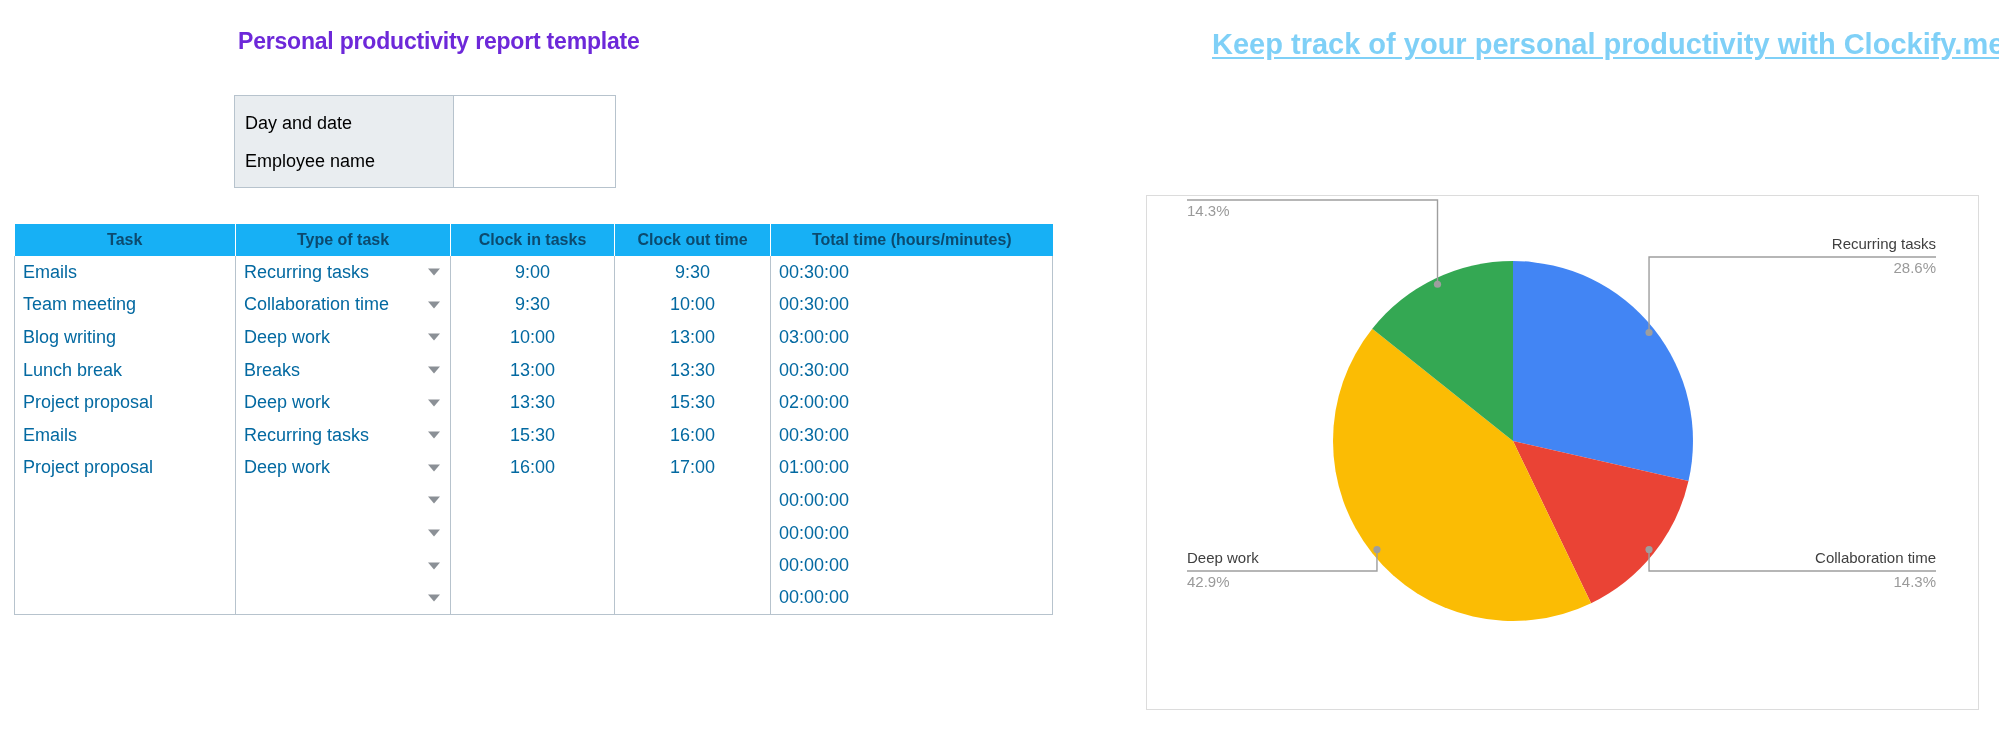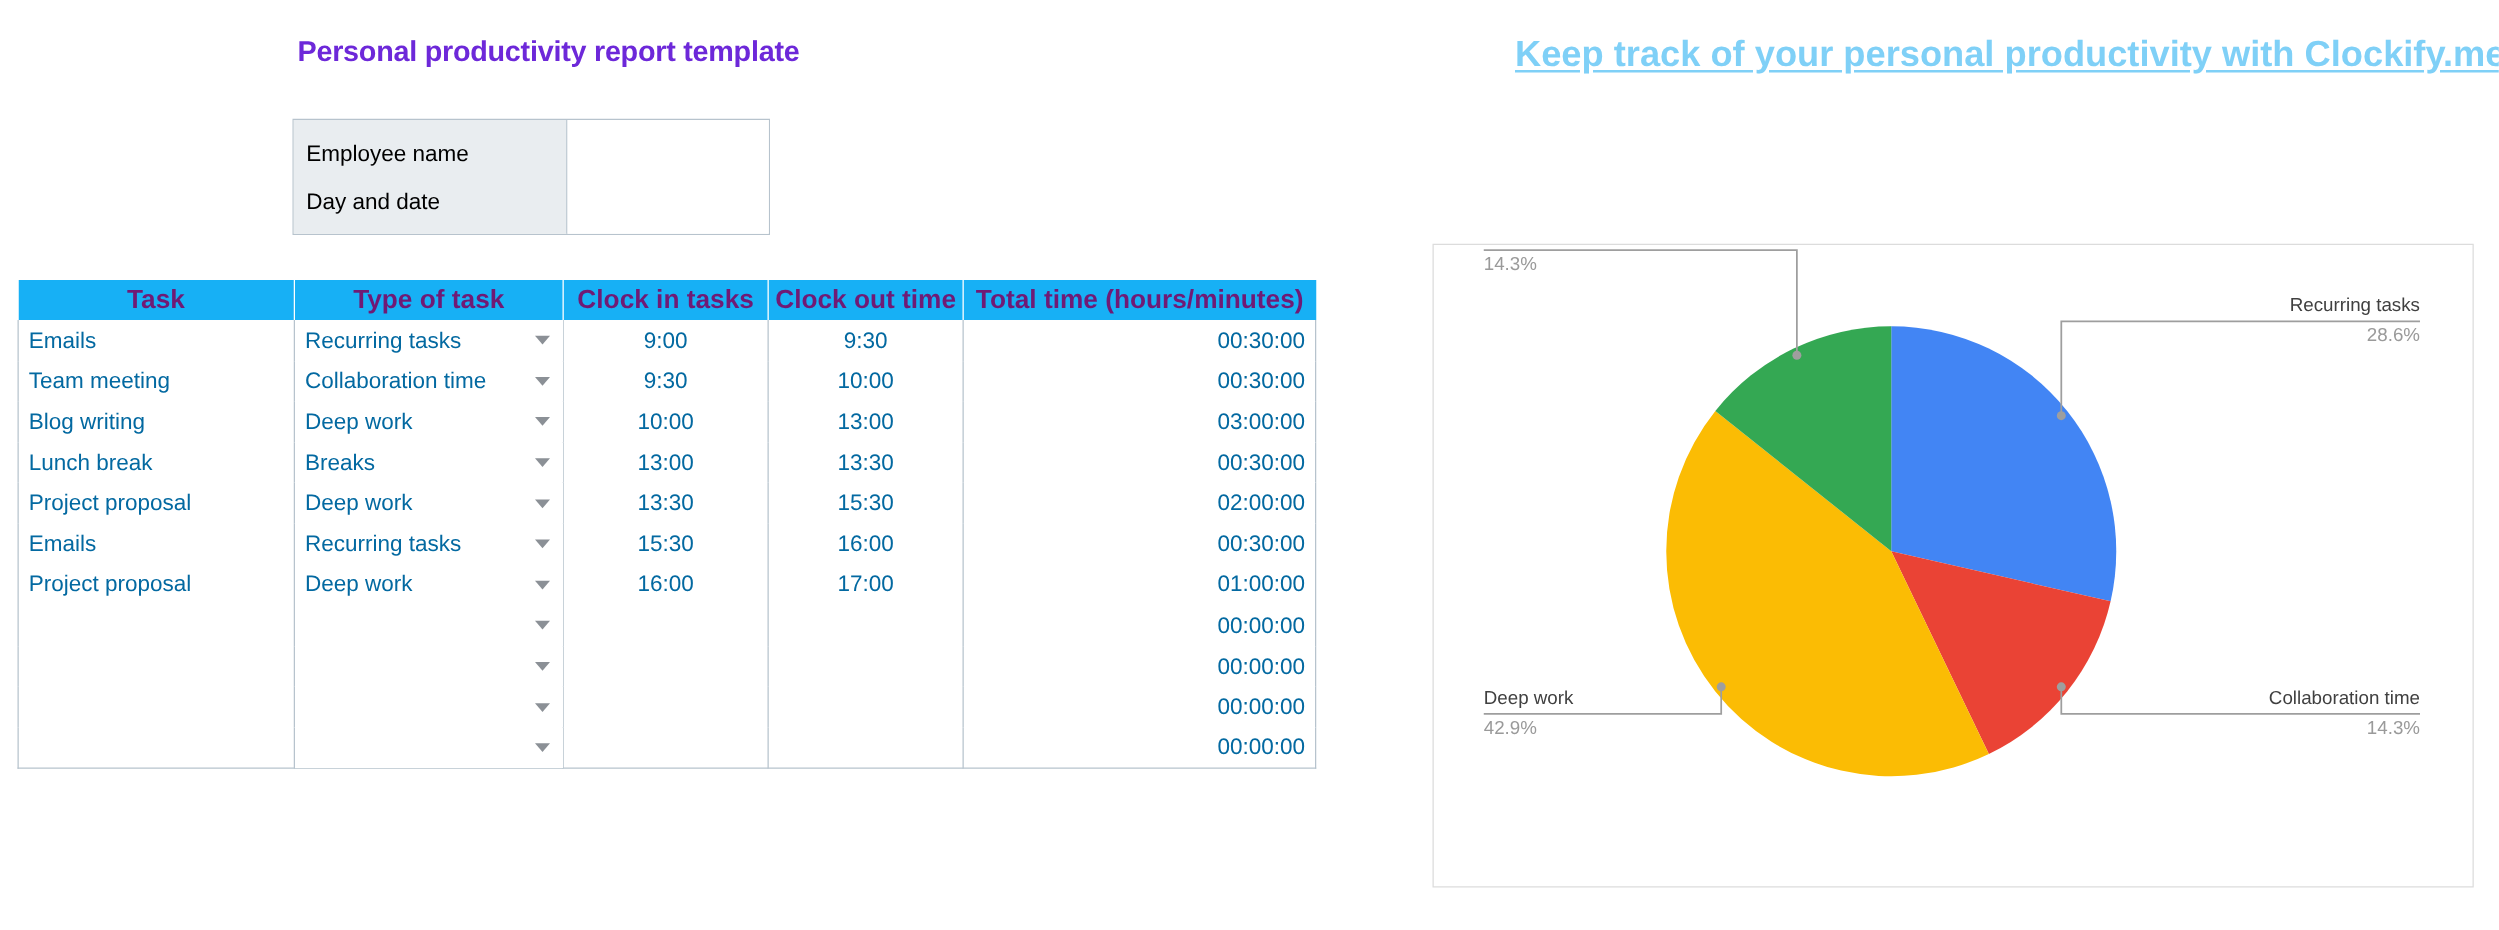--- a/index.html
+++ b/index.html
@@ -78,22 +78,22 @@
     width: 1038px;
   }
   table.tt col.c-task   { width: 221px; }
   table.tt col.c-type   { width: 215px; }
   table.tt col.c-in     { width: 164px; }
   table.tt col.c-out    { width: 156px; }
   table.tt col.c-total  { width: 282px; }
 
   table.tt thead th {
     background: #17b0f5;
-    color: #701a75;
-    font-size: 21px;
+    color: #0c4a6e;
+    font-size: 16px;
     font-weight: bold;
     height: 32px;
     padding: 0 4px;
     text-align: center;
     border-left: 1px solid #ffffff;
     border-right: 1px solid #ffffff;
     white-space: nowrap;
   }
   table.tt thead th:first-child { border-left: none; }
   table.tt thead th:last-child  { border-right: none; }
@@ -105,21 +105,21 @@
     border-left: 1px solid #b7c3cd;
     border-right: 1px solid #b7c3cd;
     padding: 0 8px;
     vertical-align: middle;
     background: #fff;
   }
   table.tt tbody tr:last-child td { border-bottom: 1px solid #b7c3cd; }
   td.task  { text-align: left; }
   td.type  { text-align: left; position: relative; padding-right: 34px; }
   td.num   { text-align: center; margin-left: 28px; }
-  td.total { text-align: right; }
+  td.total { text-align: left; }
 
   .caret {
     position: absolute;
     right: 10px; top: 50%;
     transform: translateY(-50%);
     width: 0; height: 0;
     border-left: 6px solid transparent;
     border-right: 6px solid transparent;
     border-top: 7px solid #8b9096;
     cursor: pointer;
@@ -163,22 +163,22 @@
 <body>
 
 <div class="page">
 
   <div class="doc-title">Personal productivity report template</div>
 
   <a class="promo-link">Keep track of your personal productivity with Clockify.me</a>
 
   <div class="info-box">
     <div class="info-labels">
+      <div class="info-label">Day and date</div>
       <div class="info-label">Employee name</div>
-      <div class="info-label">Day and date</div>
     </div>
     <div class="info-values"></div>
   </div>
 
   <div class="sheet">
     <table class="tt">
       <colgroup>
         <col class="c-task">
           <col class="c-type">
           <col class="c-in">

